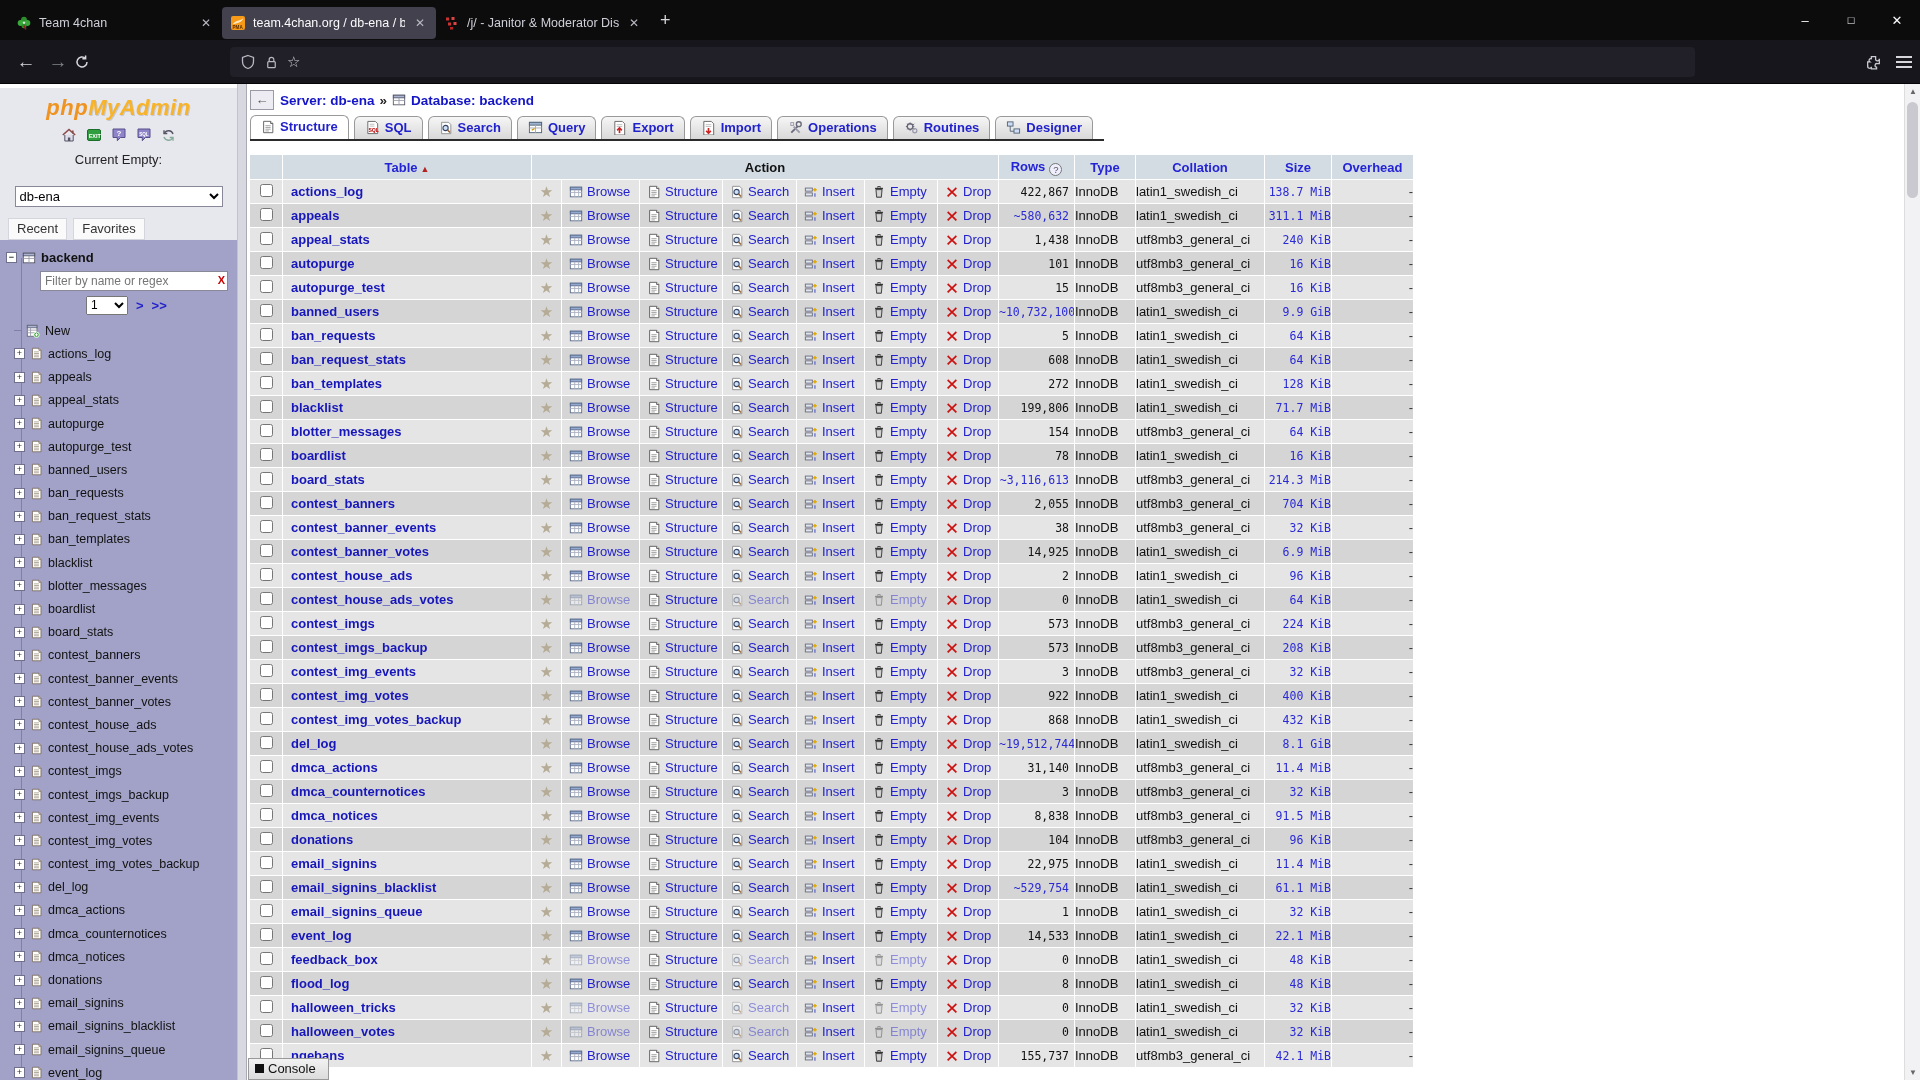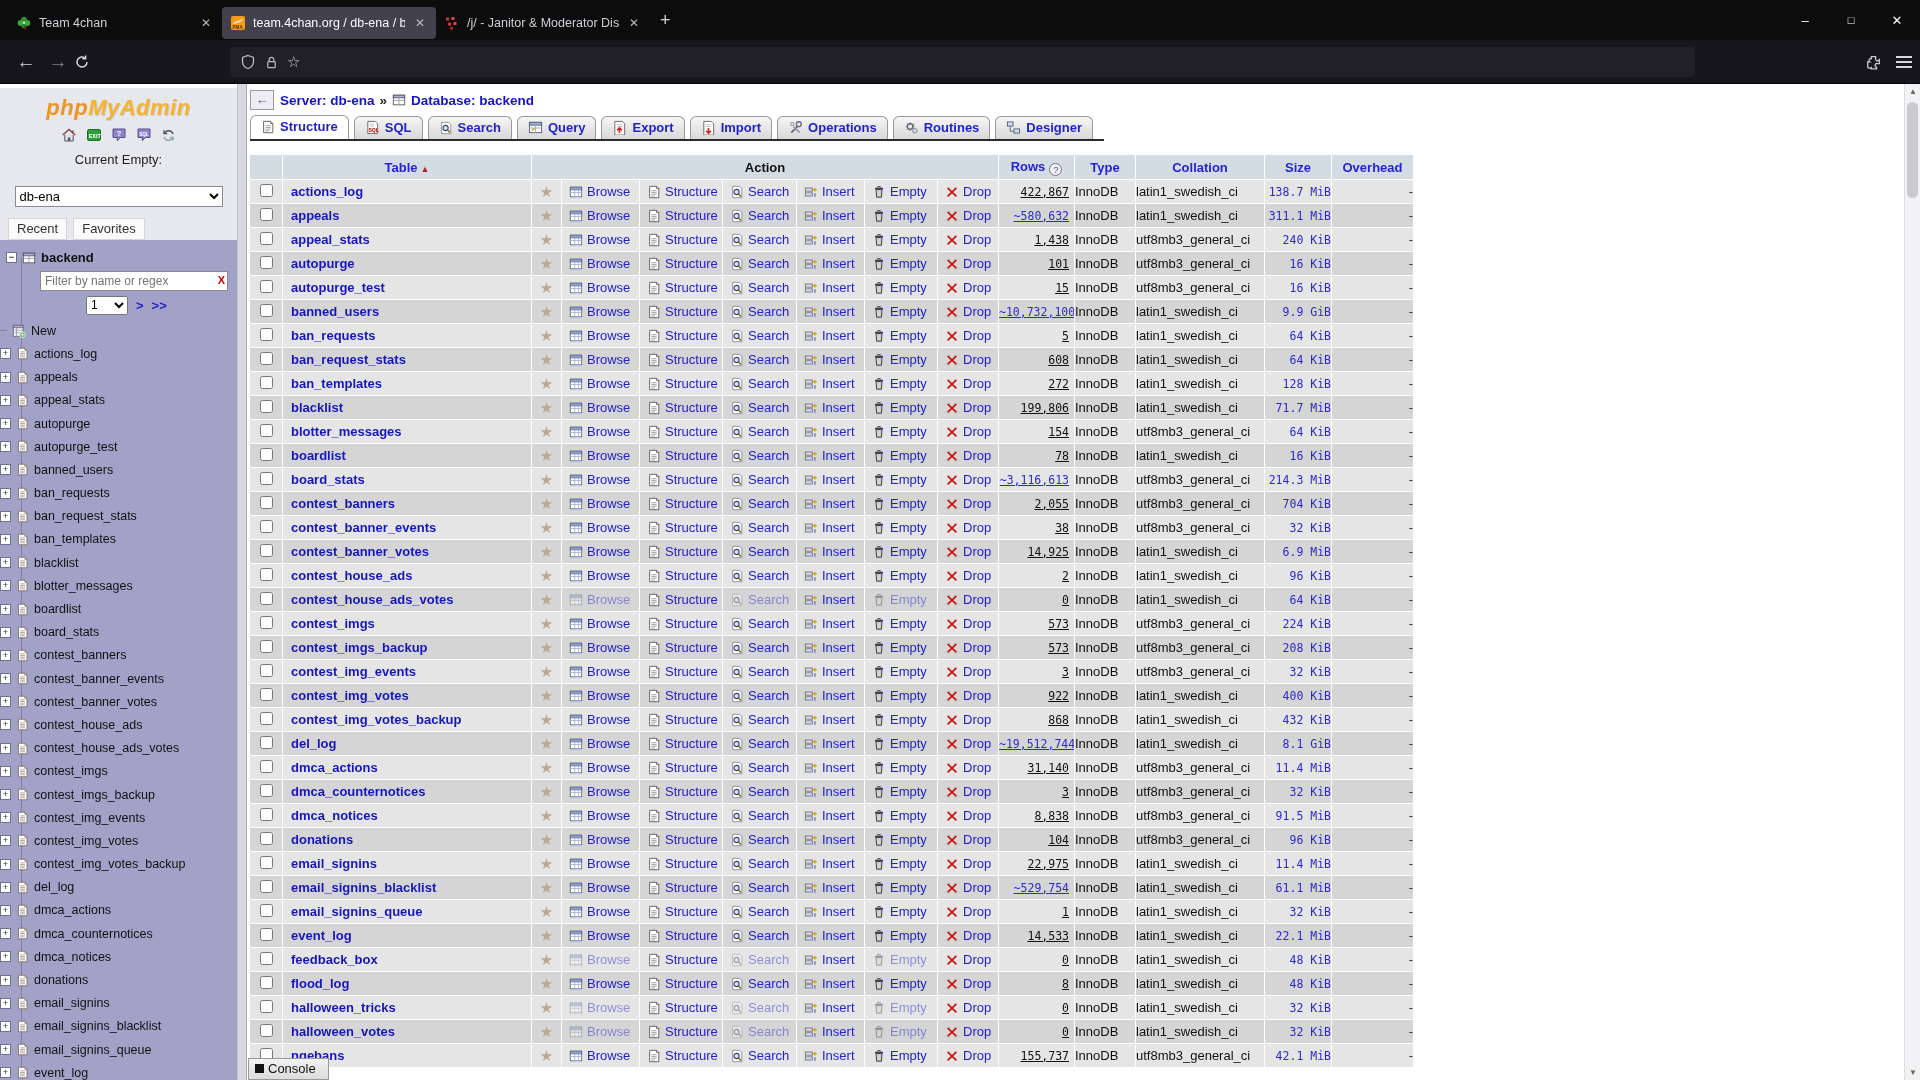--- a/index.html
+++ b/index.html
@@ -38,21 +38,21 @@
   .logo .p1 { color:#ef9421; }
   .logo .p2 { color:#f7b32a; text-shadow:1px 1px 0 #c9c9d2; }
   .navi-icons { display:flex; justify-content:center; gap:9px; margin-top:6px; align-items:center; }
   .cur-srv { text-align:center; font-size:13px; color:#222; margin-top:9px; }
   .srv-sel { display:block; margin:19px auto 0; width:208px; height:21px; font-size:13px; background:#ffffff; border:1px solid #889; }
   .navi-chips { margin:11px 0 0 8px; display:flex; gap:6px; }
   .chip { background:#fafafa; border:1px solid #d5d5dd; padding:2px 8px 3px; font-size:13px; color:#333; }
   .navi-collapse { position:absolute; right:5px; top:167px; width:24px; height:16px; background:#e2e2ea; border:1px solid #9a9aa6; border-radius:5px; font-size:11px; color:#555; text-align:center; line-height:13px; }
   .tree { position:absolute; left:0; top:152px; width:237px; bottom:0; background:#a2a2c8; padding-top:6px; }
   .treeline { position:absolute; left:21px; top:18px; bottom:6px; border-left:1px solid #7f7fa8; }
-  .trow { position:relative; display:flex; align-items:center; gap:5px; height:23.2px; font-size:12.5px; color:#111; white-space:nowrap; }
+  .trow { position:relative; display:flex; align-items:center; gap:5px; height:23.2px; padding-left:14px; font-size:12.5px; color:#111; white-space:nowrap; }
   .trow .stub { width:7px; border-top:1px solid #7f7fa8; }
   .trow.root { font-weight:bold; font-size:13px; padding-left:6px; }
   .expander { width:11px; height:11px; flex:0 0 11px; background:#fff; border:1px solid #70708c; font-size:9px; line-height:9px; text-align:center; color:#333; }
   .tfilter { margin:2px 0 2px 40px; width:188px; height:20px; font-size:12px; border:1px solid #889; padding:0 16px 0 4px; background:#fff; position:relative; }
   .tfilter input { width:100%; height:100%; border:none; outline:none; font-size:12px; color:#555; background:transparent; }
   .tfilter .clr { position:absolute; right:2px; top:2px; color:#c00; font-weight:bold; font-size:11px; }
   .tpage { margin:4px 0 4px 86px; display:flex; gap:8px; align-items:center; height:20px; }
   .tpage select { width:42px; height:19px; font-size:12px; }
   .tpage a { color:#2222cc; font-weight:bold; font-size:13px; text-decoration:none; }
 
@@ -71,21 +71,21 @@
   .dbtbl th.plain { color:#111; }
   .dbtbl td { border:1px solid #fff; height:24px; padding:0; overflow:hidden; white-space:nowrap; }
   tr.odd td  { background:#e5e5e5; }
   tr.even td { background:#d5d5d5; }
   .c-check { text-align:center; }
   .c-check input { width:13px; height:13px; }
   a.tname { color:#1616bb; font-weight:bold; text-decoration:none; padding-left:8px; display:block; }
   .c-star { text-align:center; color:#b6ac96; font-size:15px; }
   a.act { color:#2222cc; text-decoration:none; display:flex; align-items:center; gap:4px; padding-left:7px; }
   a.act.dim { opacity:.45; }
-  .num { display:block; font-family:"DejaVu Sans Mono", monospace; font-size:11.5px; color:#111; text-align:right; padding-right:5px;text-decoration:underline; }
+  .num { display:block; font-family:"DejaVu Sans Mono", monospace; font-size:11.5px; color:#111; text-align:right; padding-right:5px; }
   .num.approx { color:#2929d6; }
   .c-type { padding-left:7px; color:#111; }
   .c-coll { padding-left:7px; color:#111; }
   .c-size { font-family:"DejaVu Sans Mono", monospace; font-size:11.5px; color:#2929d6; text-align:right; padding-right:6px; }
   .c-ovh { text-align:right; padding-right:12px; color:#333; }
   .sortarrow { color:#b22222; font-size:9px; margin-left:3px; }
   .qmark { display:inline-block; width:13px; height:13px; border:1px solid #777; border-radius:50%; color:#555; background:#eef; font-size:9.5px; line-height:12px; font-weight:normal; margin-left:4px; vertical-align:-2px; }
 
   .consolebtn { position:absolute; left:0; bottom:0; background:linear-gradient(#f2f2f2,#dcdcdc); border:1px solid #999; padding:2px 12px 3px 6px; font-size:13px; color:#111; display:flex; align-items:center; gap:4px; }
   .consolebtn .sq { width:9px; height:9px; background:#111; display:inline-block; }

